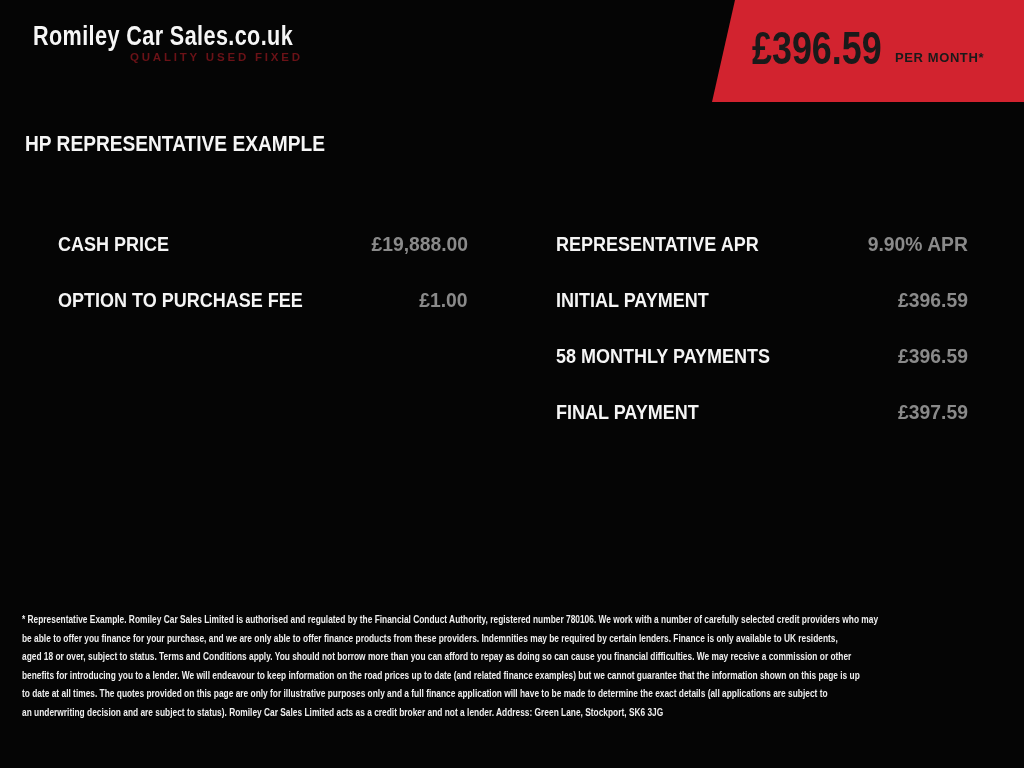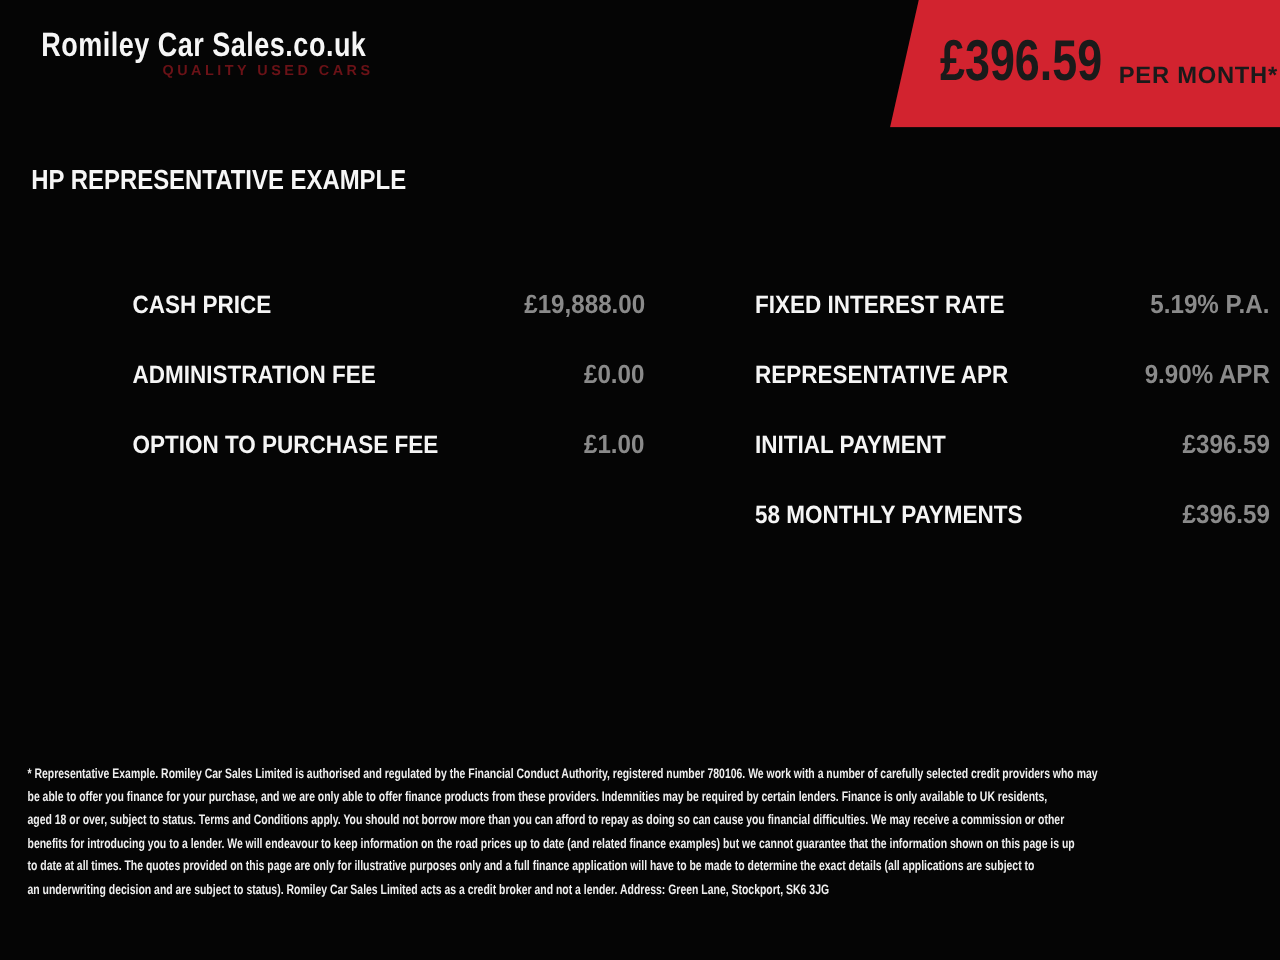--- a/index.html
+++ b/index.html
@@ -32,34 +32,34 @@
     clip-path:polygon(45px 0, 100% 0, 100% 100%, 22px 100%);
   }
   .banner-amount {
     position:absolute; left:62px; top:22px;
     color:#1a1a1a; font-size:46px; font-weight:bold; line-height:52px;
     white-space:nowrap;
     transform:scaleX(0.78); transform-origin:0 0;
   }
   .banner-period {
     position:absolute; left:205px; top:50px;
-    color:#1a1a1a; font-size:19px; font-weight:bold; letter-spacing:0.6px;
+    color:#1a1a1a; font-size:13px; font-weight:bold; letter-spacing:0.6px;
     white-space:nowrap;
   }
 
   
   .section-title {
     position:absolute; left:25px; top:131px;
     color:#f6f6f6; font-size:22px; font-weight:bold; line-height:26px;
     white-space:nowrap;
     transform:scaleX(0.87); transform-origin:0 50%;
   }
 
   
-  .fin-col { position:absolute; top:216px;margin-left:48px; }
+  .fin-col { position:absolute; top:216px; }
   .fin-col.left  { left:58px;  width:410px; }
   .fin-col.right { left:556px; width:412px; }
   .fin-row {
     height:56px; display:flex; align-items:center;
     justify-content:space-between;
   }
   .fin-label {
     color:#f5f5f5; font-size:20px; font-weight:bold; white-space:nowrap;
     transform:scaleX(0.90); transform-origin:0 50%;
   }
@@ -74,62 +74,58 @@
     color:#efefef; font-size:11px; font-weight:bold; line-height:18.5px;
     white-space:pre-line;
     transform:scaleX(0.76); transform-origin:0 0;
   }
 </style>
 </head>
 <body>
 
 <div class="logo">
   <div class="logo-title">Romiley Car Sales.co.uk</div>
-  <div class="logo-subtitle">QUALITY USED CARS</div>
+  <div class="logo-subtitle">QUALITY USED FIXED</div>
 </div>
 
 <div class="price-banner">
   <div class="banner-amount">£396.59</div>
   <div class="banner-period">PER MONTH*</div>
 </div>
 
 <div class="section-title">HP REPRESENTATIVE EXAMPLE</div>
 
 <div class="fin-col left">
   <div class="fin-row">
     <span class="fin-label">CASH PRICE</span>
     <span class="fin-value">£19,888.00</span>
   </div>
   <div class="fin-row">
-    <span class="fin-label">ADMINISTRATION FEE</span>
-    <span class="fin-value">£0.00</span>
-  </div>
-  <div class="fin-row">
     <span class="fin-label">OPTION TO PURCHASE FEE</span>
     <span class="fin-value">£1.00</span>
   </div>
 </div>
 
 <div class="fin-col right">
-  <div class="fin-row">
-    <span class="fin-label">FIXED INTEREST RATE</span>
-    <span class="fin-value">5.19% P.A.</span>
-  </div>
   <div class="fin-row">
     <span class="fin-label">REPRESENTATIVE APR</span>
     <span class="fin-value">9.90% APR</span>
   </div>
   <div class="fin-row">
     <span class="fin-label">INITIAL PAYMENT</span>
     <span class="fin-value">£396.59</span>
   </div>
   <div class="fin-row">
     <span class="fin-label">58 MONTHLY PAYMENTS</span>
     <span class="fin-value">£396.59</span>
   </div>
+  <div class="fin-row">
+    <span class="fin-label">FINAL PAYMENT</span>
+    <span class="fin-value">£397.59</span>
+  </div>
 </div>
 
 <div class="disclaimer">* Representative Example. Romiley Car Sales Limited is authorised and regulated by the Financial Conduct Authority, registered number 780106. We work with a number of carefully selected credit providers who may
 be able to offer you finance for your purchase, and we are only able to offer finance products from these providers. Indemnities may be required by certain lenders. Finance is only available to UK residents,
 aged 18 or over, subject to status. Terms and Conditions apply. You should not borrow more than you can afford to repay as doing so can cause you financial difficulties. We may receive a commission or other
 benefits for introducing you to a lender. We will endeavour to keep information on the road prices up to date (and related finance examples) but we cannot guarantee that the information shown on this page is up
 to date at all times. The quotes provided on this page are only for illustrative purposes only and a full finance application will have to be made to determine the exact details (all applications are subject to
 an underwriting decision and are subject to status). Romiley Car Sales Limited acts as a credit broker and not a lender. Address: Green Lane, Stockport, SK6 3JG</div>
 
 </body></html>

